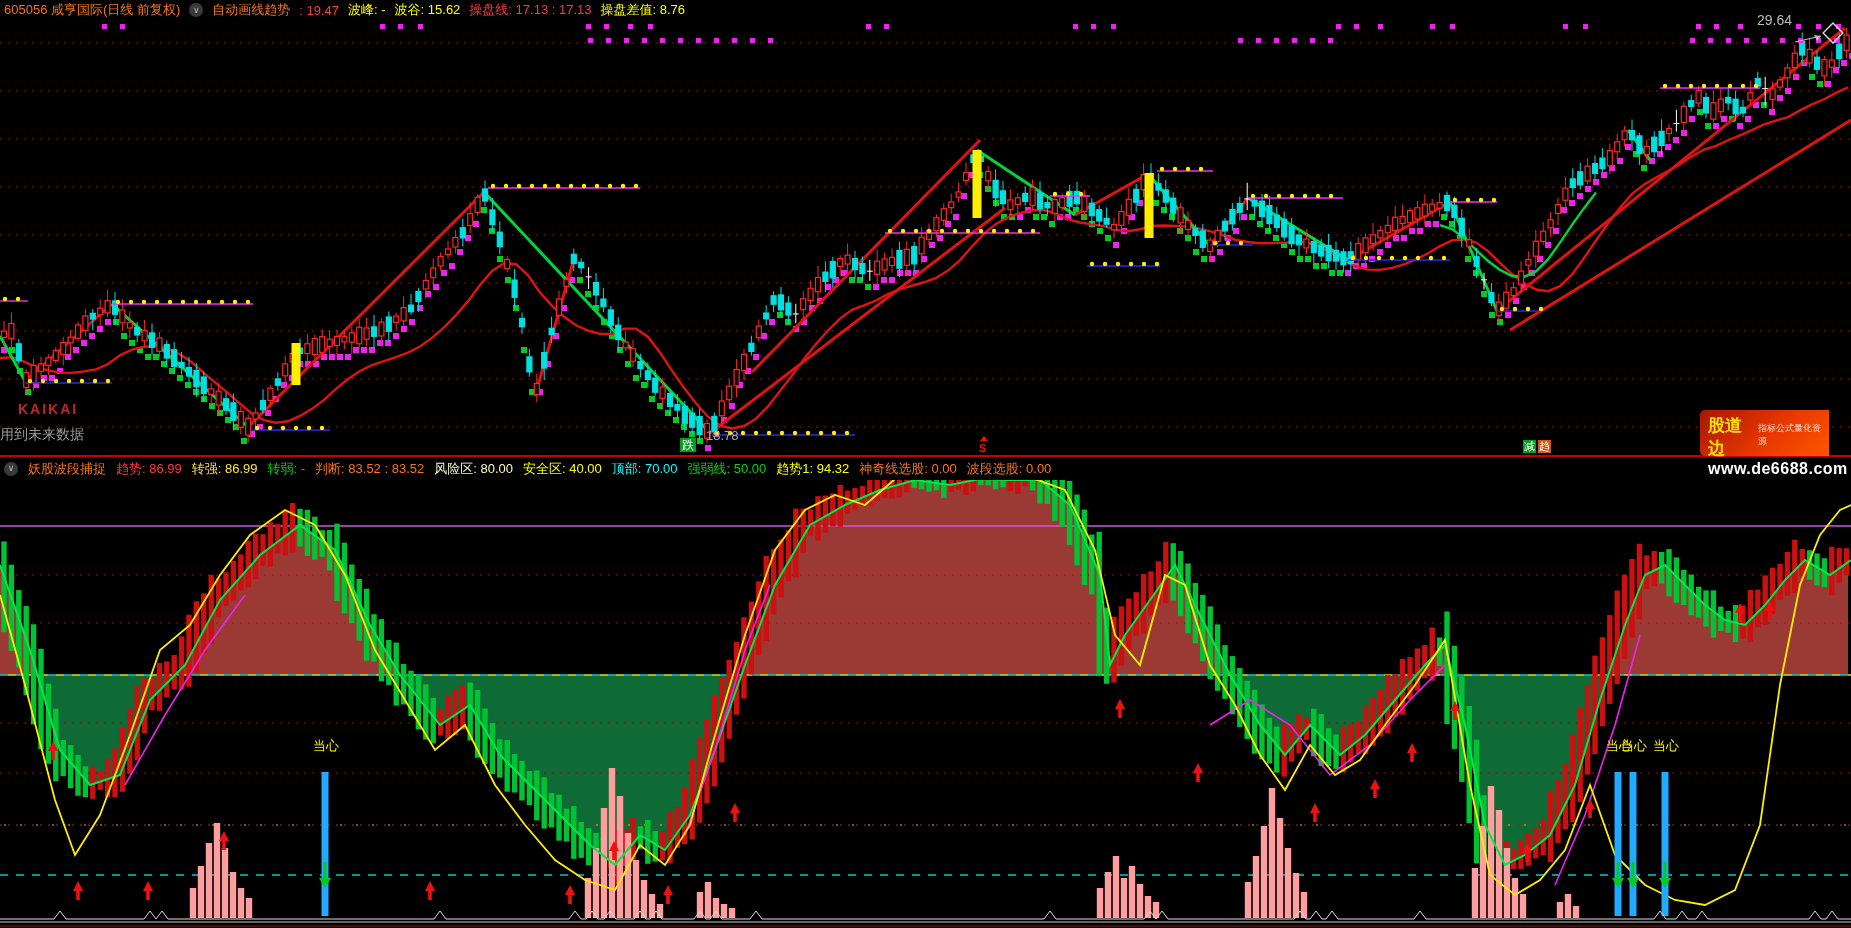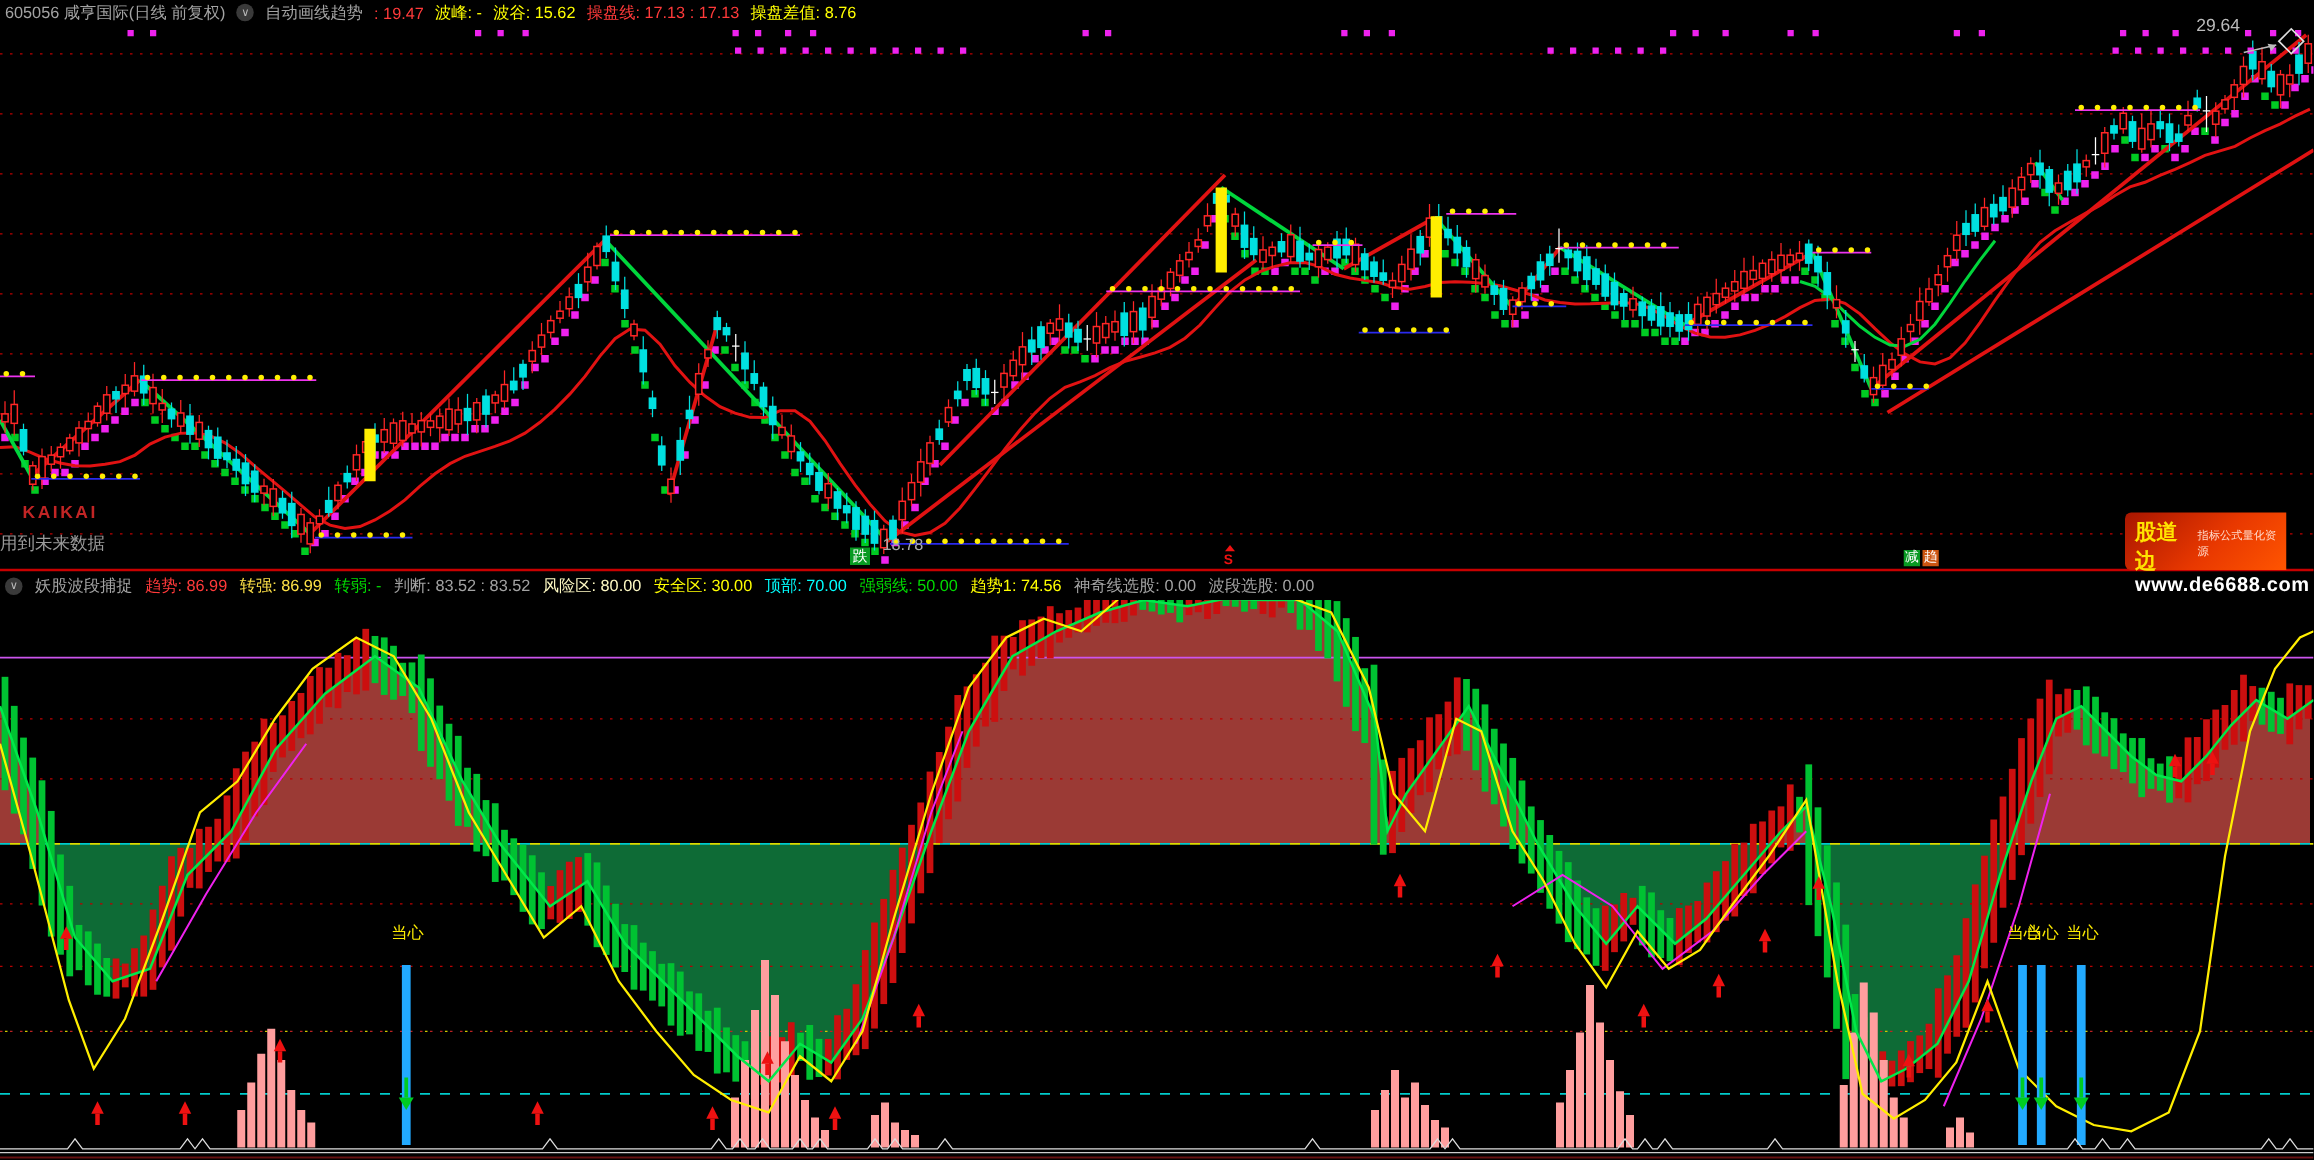--- a/index.html
+++ b/index.html
@@ -1,21 +1,21 @@
 <!DOCTYPE html>
 <html><head>
 <meta charset="utf-8">
 <style>
   html,body{margin:0;padding:0;background:#000;}
   #screen{position:relative;width:1851px;height:928px;background:#000;overflow:hidden;
           font-family:"Liberation Sans","DejaVu Sans",sans-serif;}
   
   #header{position:absolute;left:0;top:0;width:1851px;height:20px;display:flex;align-items:center;
           gap:9px;padding-left:4px;font-size:13px;white-space:nowrap;z-index:30;}
-  .c-white{color:#a3a3a3}.c-red{color:#ff3a3a}.c-dimred{color:#fde047}.c-yellow{color:#ffff00}
+  .c-white{color:#f97316}.c-red{color:#ff3a3a}.c-dimred{color:#fde047}.c-yellow{color:#ffff00}
   .c-green{color:#00d800}.c-magenta{color:#fef9c3}.c-cyan{color:#00ffff}
   .circ-icon{width:14px;height:14px;border-radius:50%;background:#3a3a3a;display:inline-flex;
              align-items:center;justify-content:center;color:#bbb;font-size:9px;line-height:1;flex:0 0 auto;}
   
   #indbar{position:absolute;left:0;top:455px;width:1851px;height:23px;display:flex;align-items:center;
           gap:10px;padding-left:4px;font-size:13px;white-space:nowrap;background:#000;
           border-top:2px solid #c80000;z-index:25;}
   
   svg{position:absolute;left:0;display:block;}
   #mainsvg{top:20px;z-index:5;}
@@ -1033,24 +1033,24 @@
   <div class="flabel" id="top-price">29.64</div>
 
   <div id="indbar">
     <span class="circ-icon">∨</span>
     <span class="c-white">妖股波段捕捉</span>
     <span class="c-red">趋势: 86.99</span>
     <span class="c-dimred">转强: 86.99</span>
     <span class="c-green">转弱: -</span>
     <span class="c-white">判断: 83.52 : 83.52</span>
     <span class="c-magenta">风险区: 80.00</span>
-    <span class="c-yellow">安全区: 30.00</span>
+    <span class="c-yellow">安全区: 40.00</span>
     <span class="c-cyan">顶部: 70.00</span>
     <span class="c-green">强弱线: 50.00</span>
-    <span class="c-yellow">趋势1: 74.56</span>
+    <span class="c-yellow">趋势1: 94.32</span>
     <span class="c-white">神奇线选股: 0.00</span>
     <span class="c-white">波段选股: 0.00</span>
   </div>
 
   <svg id="lowsvg" width="1851" height="450" viewBox="0 478 1851 450">
       <g>
         <polygon points="0,565 4,576.3333333333333 8,587.6666666666666 12,599 16,610.3333333333333 20,621.6666666666667 24,633 28,644.3333333333333 32,656.6666666666667 36,670 36,675 0,675" fill="#9b3a35"></polygon>
         <polygon points="40,683.3333333333333 44,696.6666666666667 48,710 52,723.3333333333333 56,736.6666666666666 60,750 64,754.6666666666666 68,759.3333333333334 72,764 76,768.6666666666667 80,773.3333333333334 84,778 88,782.6666666666666 92,784.3333333333334 96,783 100,781.6666666666666 104,780.3333333333334 108,779 112,777.6666666666667 116,776.3333333333333 120,775 124,765 128,755 132,745 136,735 140,725 144,715 148,705 152,698 156,694 160,690 164,686 168,682 172,678 172,675 40,675" fill="#0e6b36"></polygon>
         <polygon points="176,674 180,670 184,666 188,659.4285714285714 192,652 196,644.5714285714286 200,637.1428571428571 204,629.7142857142858 208,622.2857142857142 212,614.8571428571429 216,607.4285714285714 220,600 224,595.5 228,591 232,586.5 236,582 240,577.5 244,573 248,568.5 252,564 256,559.5 260,555 264,552 268,549 272,546 276,543 280,540 284,537 288,534 292,531 296,528 300,525 304,527.8571428571429 308,530.7142857142857 312,533.5714285714286 316,536.4285714285714 320,539.2857142857143 324,542.1428571428571 328,545 332,547.8571428571429 336,552.1428571428571 340,560.7142857142857 344,569.2857142857143 348,577.8571428571429 352,586.4285714285714 356,595 360,603.5714285714286 364,612.1428571428571 368,620.7142857142857 372,628.3333333333333 376,635 380,641.6666666666667 384,648.3333333333333 388,655 392,661.6666666666667 396,668.3333333333333 396,675 176,675" fill="#9b3a35"></polygon>
         <polygon points="400,675 404,680 408,685 412,690 416,695 420,700 424,705 428,710 432,715 436,720 440,725 444,722.3333333333334 448,719.6666666666666 452,717 456,714.3333333333334 460,711.6666666666667 464,709 468,706.3333333333333 472,708.3333333333333 476,715 480,721.6666666666667 484,728.3333333333333 488,735 492,741.6666666666667 496,748.3333333333333 500,755 504,759 508,763 512,767 516,771 520,775 524,779 528,783 532,787 536,791 540,795 544,799 548,803 552,807 556,811 560,815 564,819 568,823 572,827 576,831 580,835 584,839 588,843 592,846.6 596,849.8 600,853 604,856.2 608,859.4 612,862.6 616,863.8 620,859 624,854.2 628,849.4 632,844.6 636,839.8 640,835 644,837.4 648,839.8 652,842.2 656,844.6 660,847 664,849.4 668,845.8 672,840.2 676,834.6 680,829 684,823.4 688,817.8 692,809.8 696,799.4 700,789 704,778.6 708,768.2 712,757.8 716,747.1666666666666 720,735.8333333333333 724,724.5 728,713.1666666666666 732,701.8333333333334 736,690.5 740,679.1666666666667 740,675 400,675" fill="#0e6b36"></polygon>

